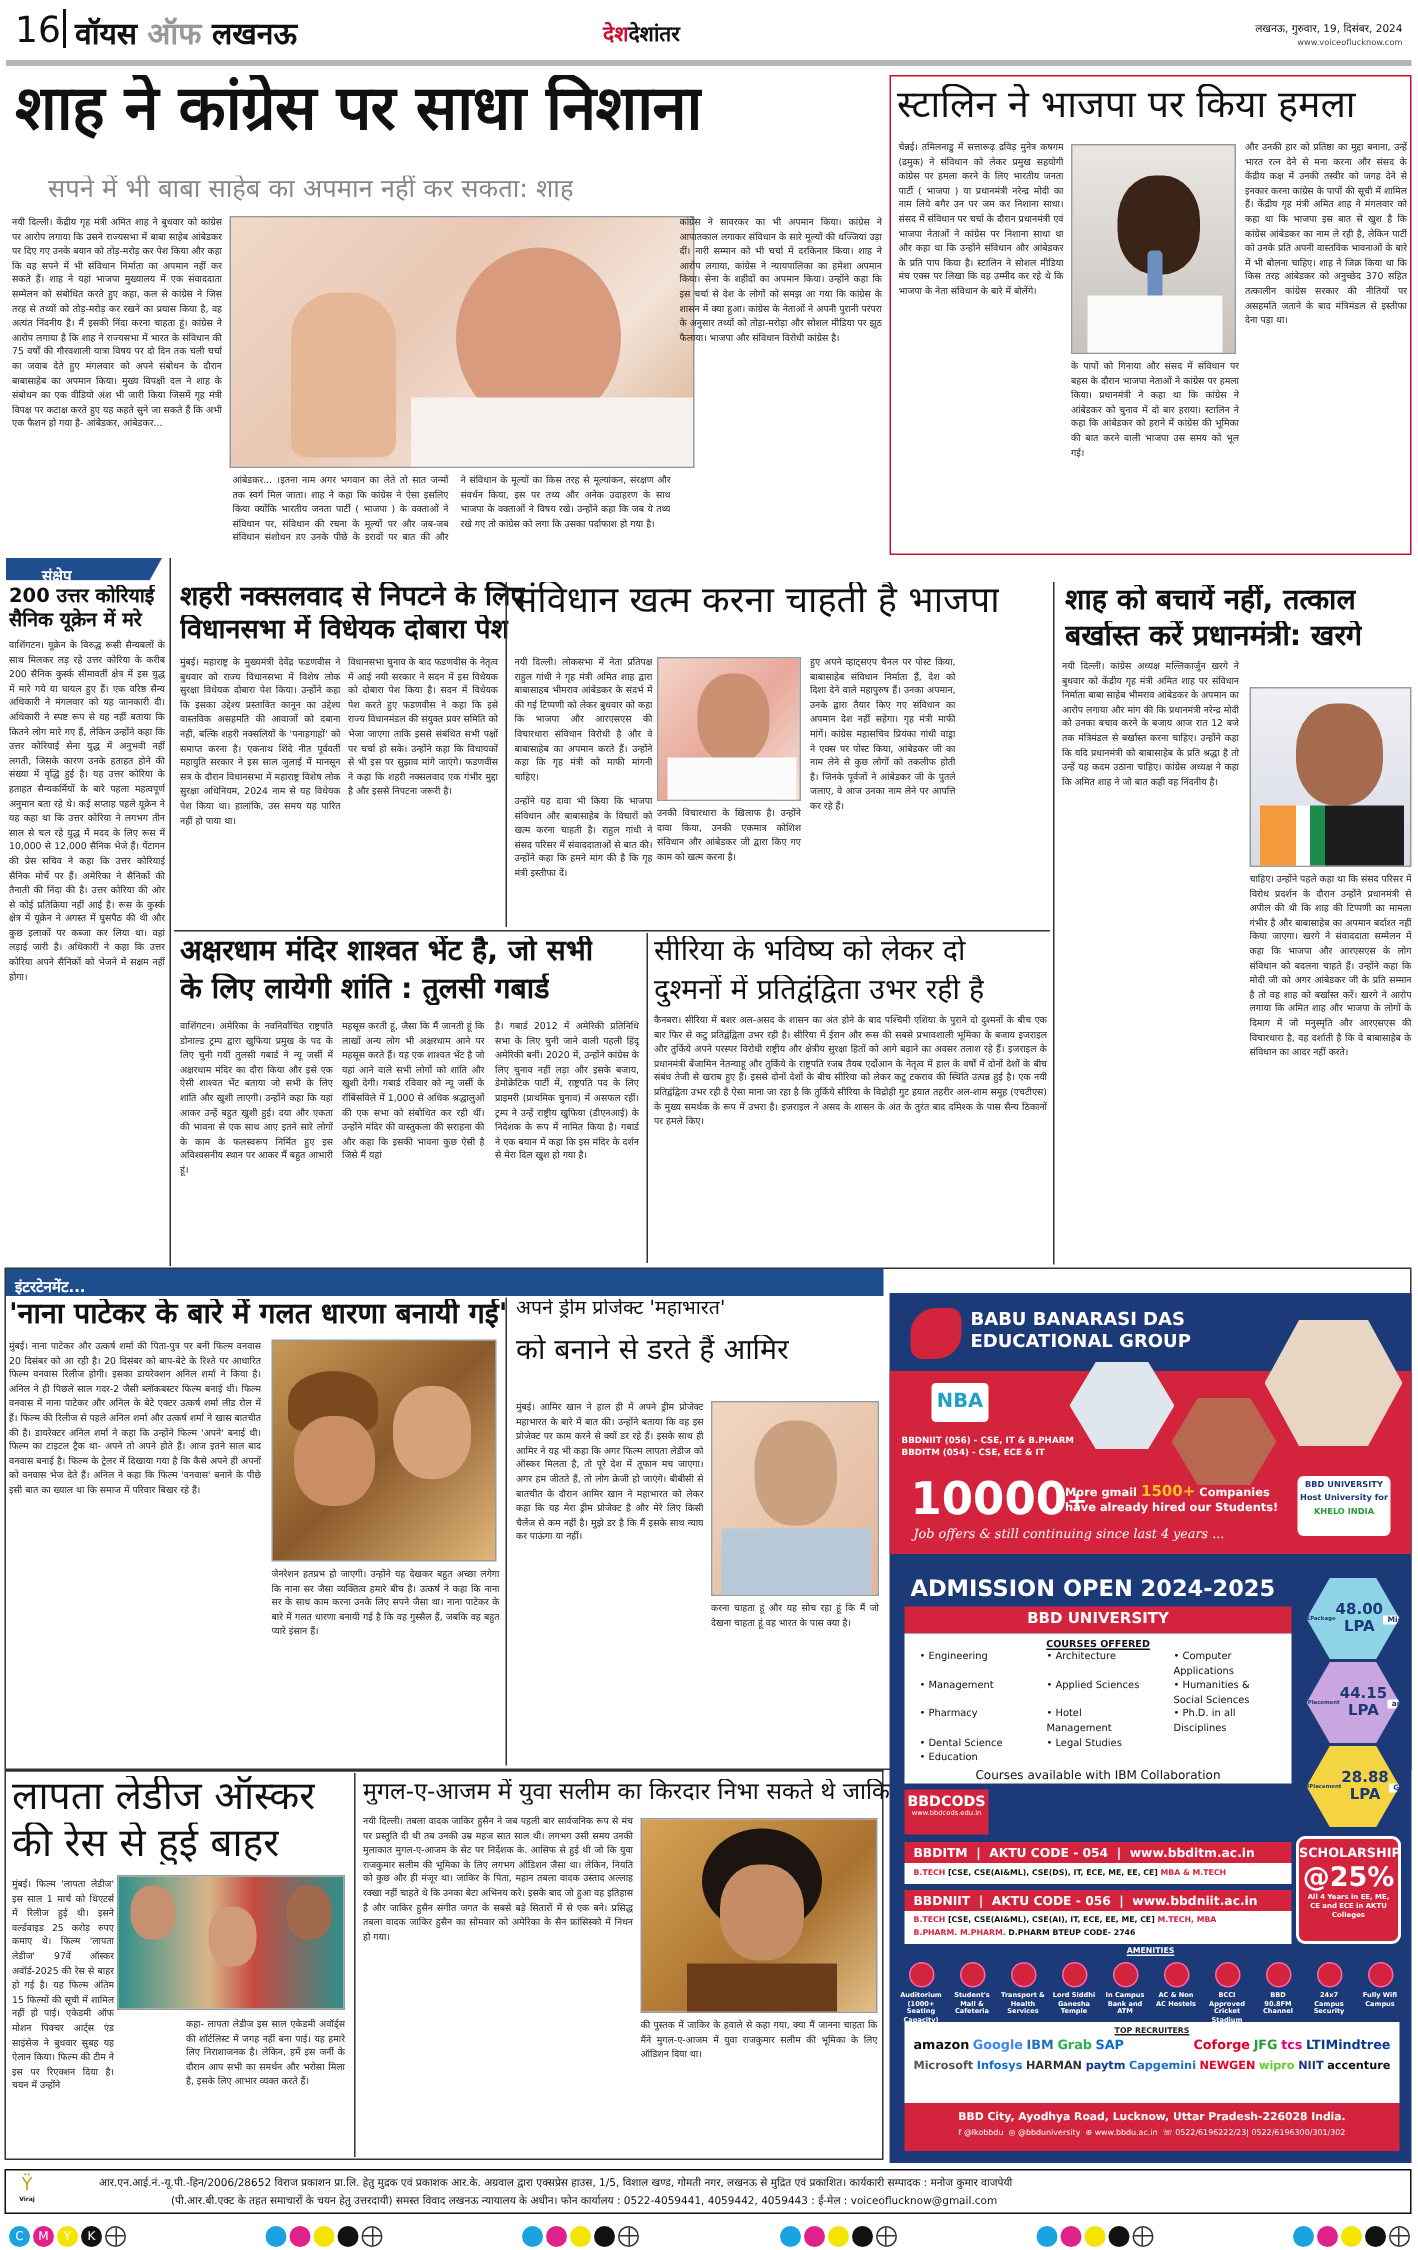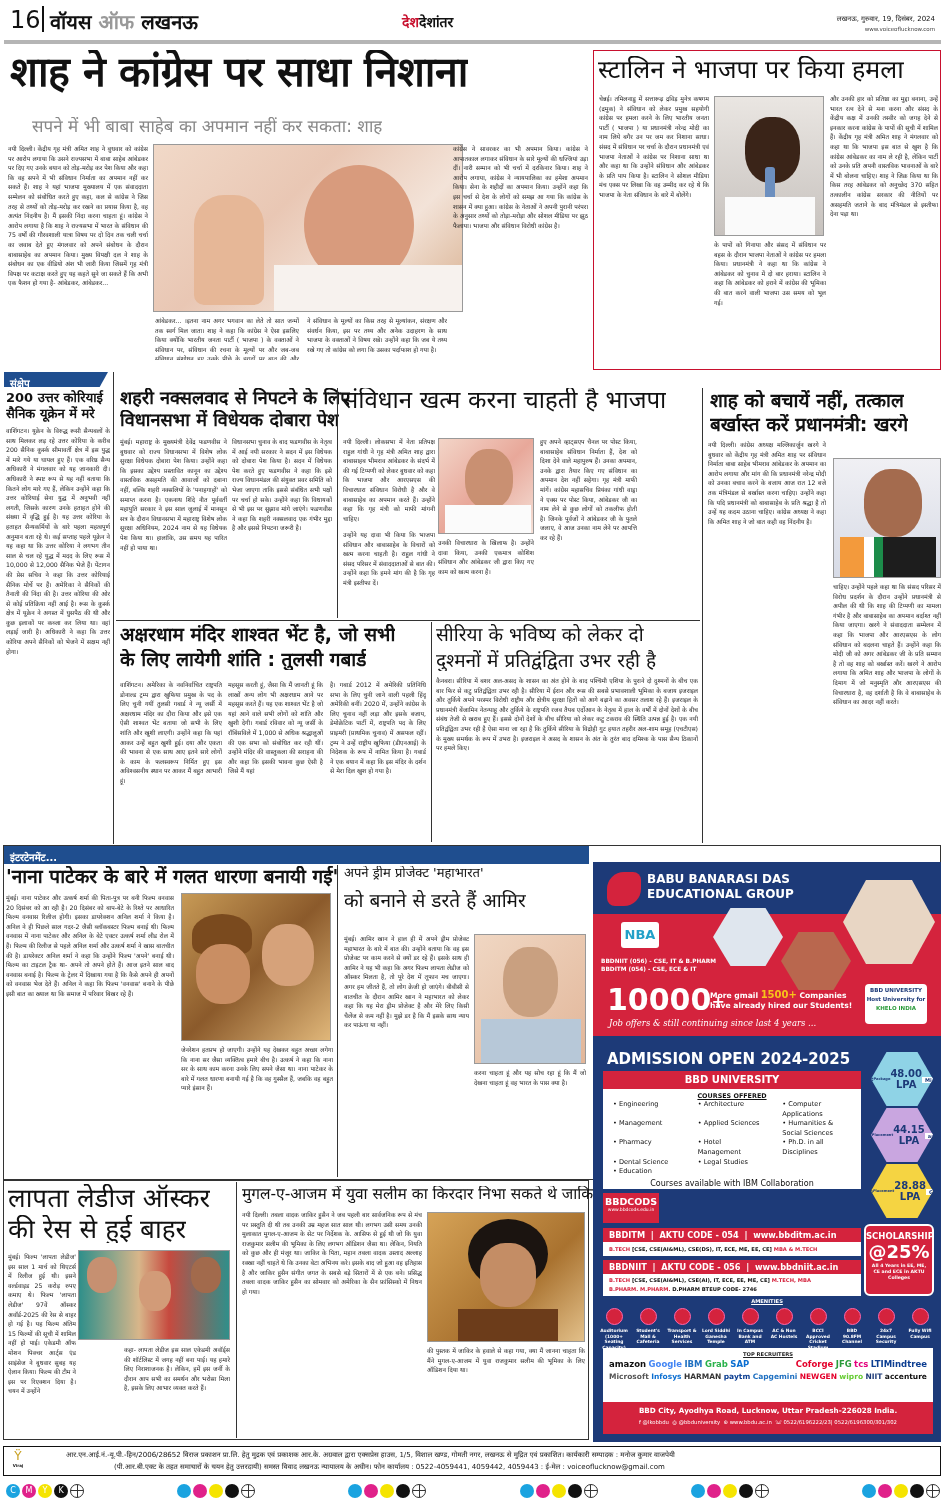--- a/index.html
+++ b/index.html
@@ -64,21 +64,21 @@
 <div class="abs body-text" style="left:599px;top:94px;width:110px;height:272px">चेन्नई। तमिलनाडु में सत्तारूढ़ द्रविड़ मुनेत्र कषगम (द्रमुक) ने संविधान को लेकर प्रमुख सहयोगी कांग्रेस पर हमला करने के लिए भारतीय जनता पार्टी ( भाजपा ) या प्रधानमंत्री नरेन्द्र मोदी का नाम लिये बगैर उन पर जम कर निशाना साधा। संसद में संविधान पर चर्चा के दौरान प्रधानमंत्री एवं भाजपा नेताओं ने कांग्रेस पर निशाना साधा था और कहा था कि उन्होंने संविधान और आंबेडकर के प्रति पाप किया है। स्टालिन ने सोशल मीडिया मंच एक्स पर लिखा कि वह उम्मीद कर रहे थे कि भाजपा के नेता संविधान के बारे में बोलेंगे।</div>
 <div class="abs photo" style="left:714px;top:96px;width:110px;height:140px;background:linear-gradient(180deg,#eae6e2,#c7c2be)">
   <div style="position:absolute;left:30px;top:20px;width:55px;height:66px;background:#3a2418;border-radius:45%"></div>
   <div style="position:absolute;left:50px;top:70px;width:10px;height:40px;background:#6c8fbf;border-radius:3px"></div>
   <div style="position:absolute;left:10px;top:100px;width:90px;height:40px;background:#fafafa"></div>
 </div>
 <div class="abs body-text" style="left:714px;top:240px;width:112px;height:126px">के पापों को गिनाया और संसद में संविधान पर बहस के दौरान भाजपा नेताओं ने कांग्रेस पर हमला किया। प्रधानमंत्री ने कहा था कि कांग्रेस ने आंबेडकर को चुनाव में दो बार हराया। स्टालिन ने कहा कि आंबेडकर को हराने में कांग्रेस की भूमिका की बात करने वाली भाजपा उस समय को भूल गई।</div>
 <div class="abs body-text" style="left:830px;top:94px;width:108px;height:272px">और उनकी हार को प्रतिष्ठा का मुद्दा बनाना, उन्हें भारत रत्न देने से मना करना और संसद के केंद्रीय कक्ष में उनकी तस्वीर को जगह देने से इनकार करना कांग्रेस के पापों की सूची में शामिल हैं। केंद्रीय गृह मंत्री अमित शाह ने मंगलवार को कहा था कि भाजपा इस बात से खुश है कि कांग्रेस आंबेडकर का नाम ले रही है, लेकिन पार्टी को उनके प्रति अपनी वास्तविक भावनाओं के बारे में भी बोलना चाहिए। शाह ने जिक्र किया था कि किस तरह आंबेडकर को अनुच्छेद 370 सहित तत्कालीन कांग्रेस सरकार की नीतियों पर असहमति जताने के बाद मंत्रिमंडल से इस्तीफा देना पड़ा था।</div>
 
 <div class="abs" style="left:4px;top:372px;width:104px;height:15px;background:#1f4e8f;clip-path:polygon(0 0,100% 0,92% 100%,0 100%)">
-  <span style="color:#fff;font-size:10px;font-weight:bold;padding-left:6px;line-height:15px">संक्षेप</span>
+  <span style="color:#fff;font-size:10px;font-weight:bold;padding-left:24px;line-height:15px">संक्षेप</span>
 </div>
 <div class="abs hl" style="left:6px;top:390px;width:104px;font-size:13px;white-space:normal;line-height:16px">200 उत्तर कोरियाई सैनिक यूक्रेन में मरे</div>
 <div class="abs body-text" style="left:6px;top:426px;width:104px;height:420px">वाशिंगटन। यूक्रेन के विरुद्ध रूसी सैन्यबलों के साथ मिलकर लड़ रहे उत्तर कोरिया के करीब 200 सैनिक कुर्स्क सीमावर्ती क्षेत्र में इस युद्ध में मारे गये या घायल हुए हैं। एक वरिष्ठ सैन्य अधिकारी ने मंगलवार को यह जानकारी दी। अधिकारी ने स्पष्ट रूप से यह नहीं बताया कि कितने लोग मारे गए हैं, लेकिन उन्होंने कहा कि उत्तर कोरियाई सेना युद्ध में अनुभवी नहीं लगती, जिसके कारण उनके हताहत होने की संख्या में वृद्धि हुई है। यह उत्तर कोरिया के हताहत सैन्यकर्मियों के बारे पहला महत्वपूर्ण अनुमान बता रहे थे। कई सप्ताह पहले यूक्रेन ने यह कहा था कि उत्तर कोरिया ने लगभग तीन साल से चल रहे युद्ध में मदद के लिए रूस में 10,000 से 12,000 सैनिक भेजे हैं। पेंटागन की प्रेस सचिव ने कहा कि उत्तर कोरियाई सैनिक मोर्चे पर हैं। अमेरिका ने सैनिकों की तैनाती की निंदा की है। उत्तर कोरिया की ओर से कोई प्रतिक्रिया नहीं आई है। रूस के कुर्स्क क्षेत्र में यूक्रेन ने अगस्त में घुसपैठ की थी और कुछ इलाकों पर कब्जा कर लिया था। वहां लड़ाई जारी है। अधिकारी ने कहा कि उत्तर कोरिया अपने सैनिकों को भेजने में सक्षम नहीं होगा।</div>
 <div class="vline" style="left:113px;top:372px;height:472px"></div>
 
 <div class="abs hl" style="left:120px;top:388px;font-size:18px">शहरी नक्सलवाद से निपटने के लिए</div>
 <div class="abs hl" style="left:120px;top:410px;font-size:18px">विधानसभा में विधेयक दोबारा पेश</div>
 <div class="abs body-text" style="left:120px;top:437px;width:107px;height:180px">मुंबई। महाराष्ट्र के मुख्यमंत्री देवेंद्र फडणवीस ने बुधवार को राज्य विधानसभा में विशेष लोक सुरक्षा विधेयक दोबारा पेश किया। उन्होंने कहा कि इसका उद्देश्य प्रस्तावित कानून का उद्देश्य वास्तविक असहमति की आवाजों को दबाना नहीं, बल्कि शहरी नक्सलियों के 'पनाहगाहों' को समाप्त करना है। एकनाथ शिंदे नीत पूर्ववर्ती महायुति सरकार ने इस साल जुलाई में मानसून सत्र के दौरान विधानसभा में महाराष्ट्र विशेष लोक सुरक्षा अधिनियम, 2024 नाम से यह विधेयक पेश किया था। हालांकि, उस समय यह पारित नहीं हो पाया था।</div>
 <div class="abs body-text" style="left:232px;top:437px;width:100px;height:180px">विधानसभा चुनाव के बाद फडणवीस के नेतृत्व में आई नयी सरकार ने सदन में इस विधेयक को दोबारा पेश किया है। सदन में विधेयक पेश करते हुए फडणवीस ने कहा कि इसे राज्य विधानमंडल की संयुक्त प्रवर समिति को भेजा जाएगा ताकि इससे संबंधित सभी पक्षों पर चर्चा हो सके। उन्होंने कहा कि विधायकों से भी इस पर सुझाव मांगे जाएंगे। फडणवीस ने कहा कि शहरी नक्सलवाद एक गंभीर मुद्दा है और इससे निपटना जरूरी है।</div>
 <div class="vline" style="left:337px;top:388px;height:230px"></div>

